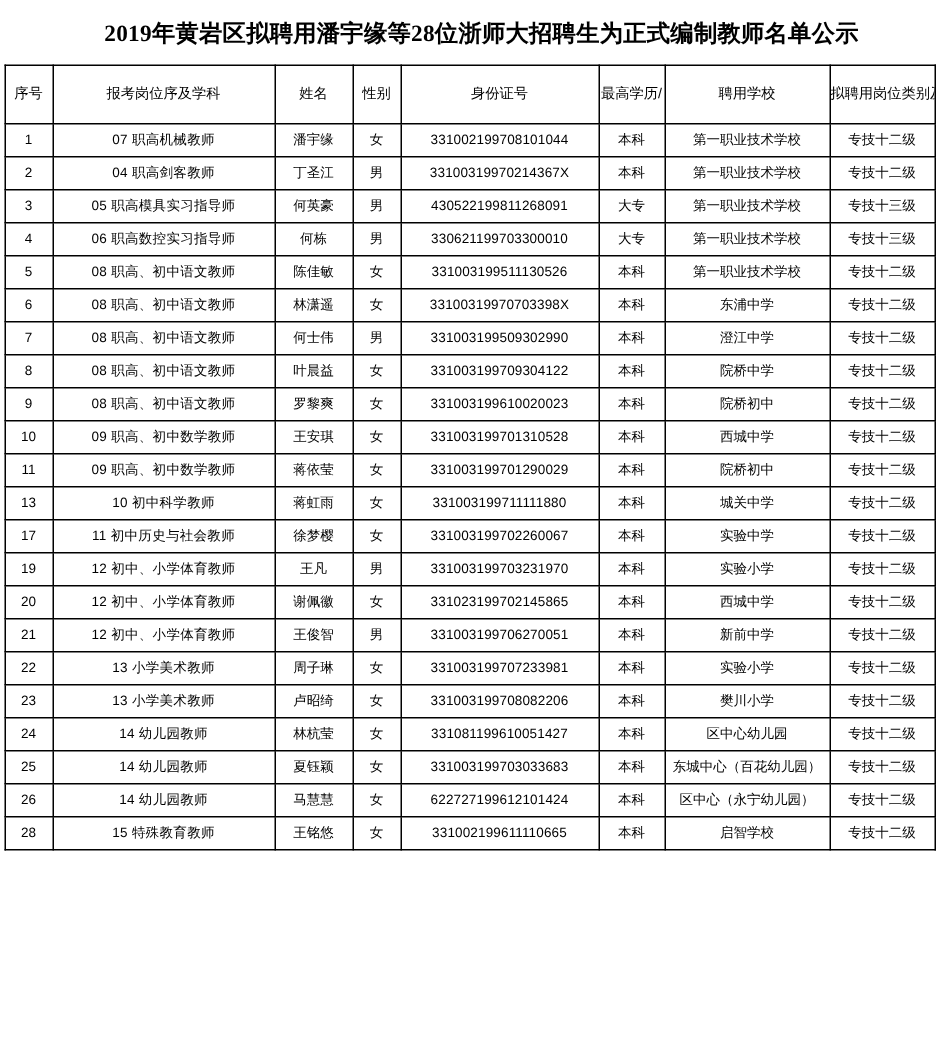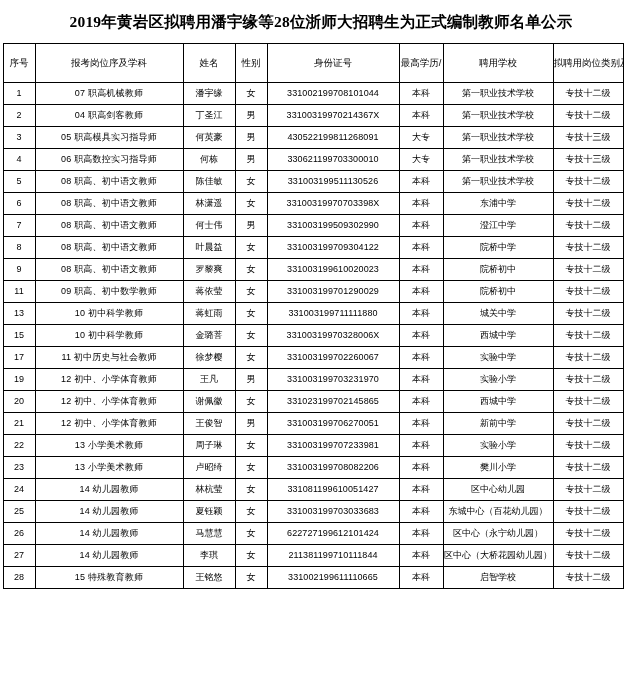--- a/index.html
+++ b/index.html
@@ -185,50 +185,50 @@
           <td>9</td>
           <td class="post-cell">08 职高、初中语文教师</td>
           <td>罗黎爽</td>
           <td>女</td>
           <td class="id-cell">331003199610020023</td>
           <td>本科</td>
           <td>院桥初中</td>
           <td>专技十二级</td>
         </tr>
         <tr>
+          <td>10</td>
+          <td class="post-cell">09 职高、初中数学教师</td>
+          <td>王安琪</td>
+          <td>女</td>
+          <td class="id-cell">331003199701310528</td>
+          <td>本科</td>
+          <td>西城中学</td>
+          <td>专技十二级</td>
+        </tr>
+        <tr>
           <td>11</td>
           <td class="post-cell">09 职高、初中数学教师</td>
           <td>蒋依莹</td>
           <td>女</td>
           <td class="id-cell">331003199701290029</td>
           <td>本科</td>
           <td>院桥初中</td>
           <td>专技十二级</td>
         </tr>
         <tr>
           <td>13</td>
           <td class="post-cell">10 初中科学教师</td>
           <td>蒋虹雨</td>
           <td>女</td>
           <td class="id-cell">331003199711111880</td>
           <td>本科</td>
           <td>城关中学</td>
           <td>专技十二级</td>
         </tr>
         <tr>
-          <td>15</td>
-          <td class="post-cell">10 初中科学教师</td>
-          <td>金璐菩</td>
-          <td>女</td>
-          <td class="id-cell">33100319970328006X</td>
-          <td>本科</td>
-          <td>西城中学</td>
-          <td>专技十二级</td>
-        </tr>
-        <tr>
           <td>17</td>
           <td class="post-cell">11 初中历史与社会教师</td>
           <td>徐梦樱</td>
           <td>女</td>
           <td class="id-cell">331003199702260067</td>
           <td>本科</td>
           <td>实验中学</td>
           <td>专技十二级</td>
         </tr>
         <tr>
@@ -305,30 +305,20 @@
           <td>26</td>
           <td class="post-cell">14 幼儿园教师</td>
           <td>马慧慧</td>
           <td>女</td>
           <td class="id-cell">622727199612101424</td>
           <td>本科</td>
           <td>区中心（永宁幼儿园）</td>
           <td>专技十二级</td>
         </tr>
         <tr>
-          <td>27</td>
-          <td class="post-cell">14 幼儿园教师</td>
-          <td>李琪</td>
-          <td>女</td>
-          <td class="id-cell">211381199710111844</td>
-          <td>本科</td>
-          <td>区中心（大桥花园幼儿园）</td>
-          <td>专技十二级</td>
-        </tr>
-        <tr>
           <td>28</td>
           <td class="post-cell">15 特殊教育教师</td>
           <td>王铭悠</td>
           <td>女</td>
           <td class="id-cell">331002199611110665</td>
           <td>本科</td>
           <td>启智学校</td>
           <td>专技十二级</td>
         </tr>
       </tbody>

